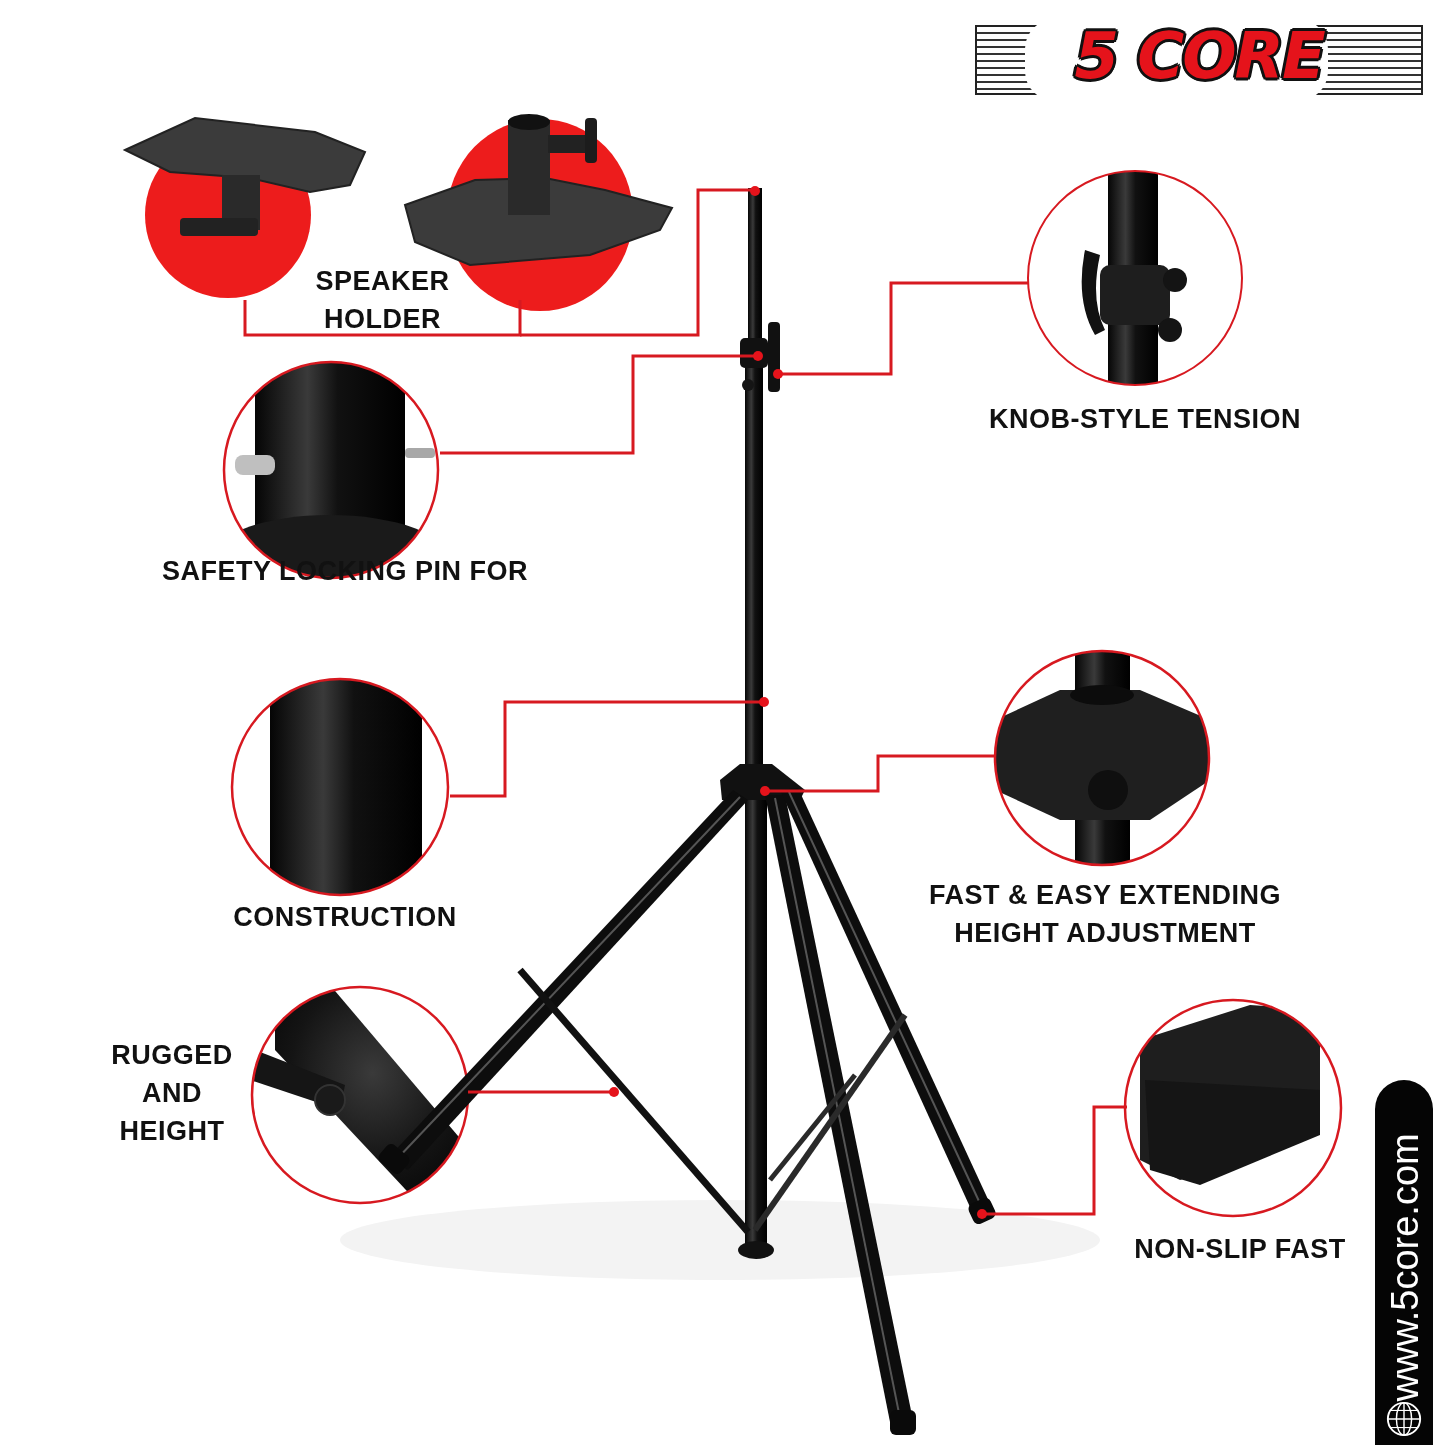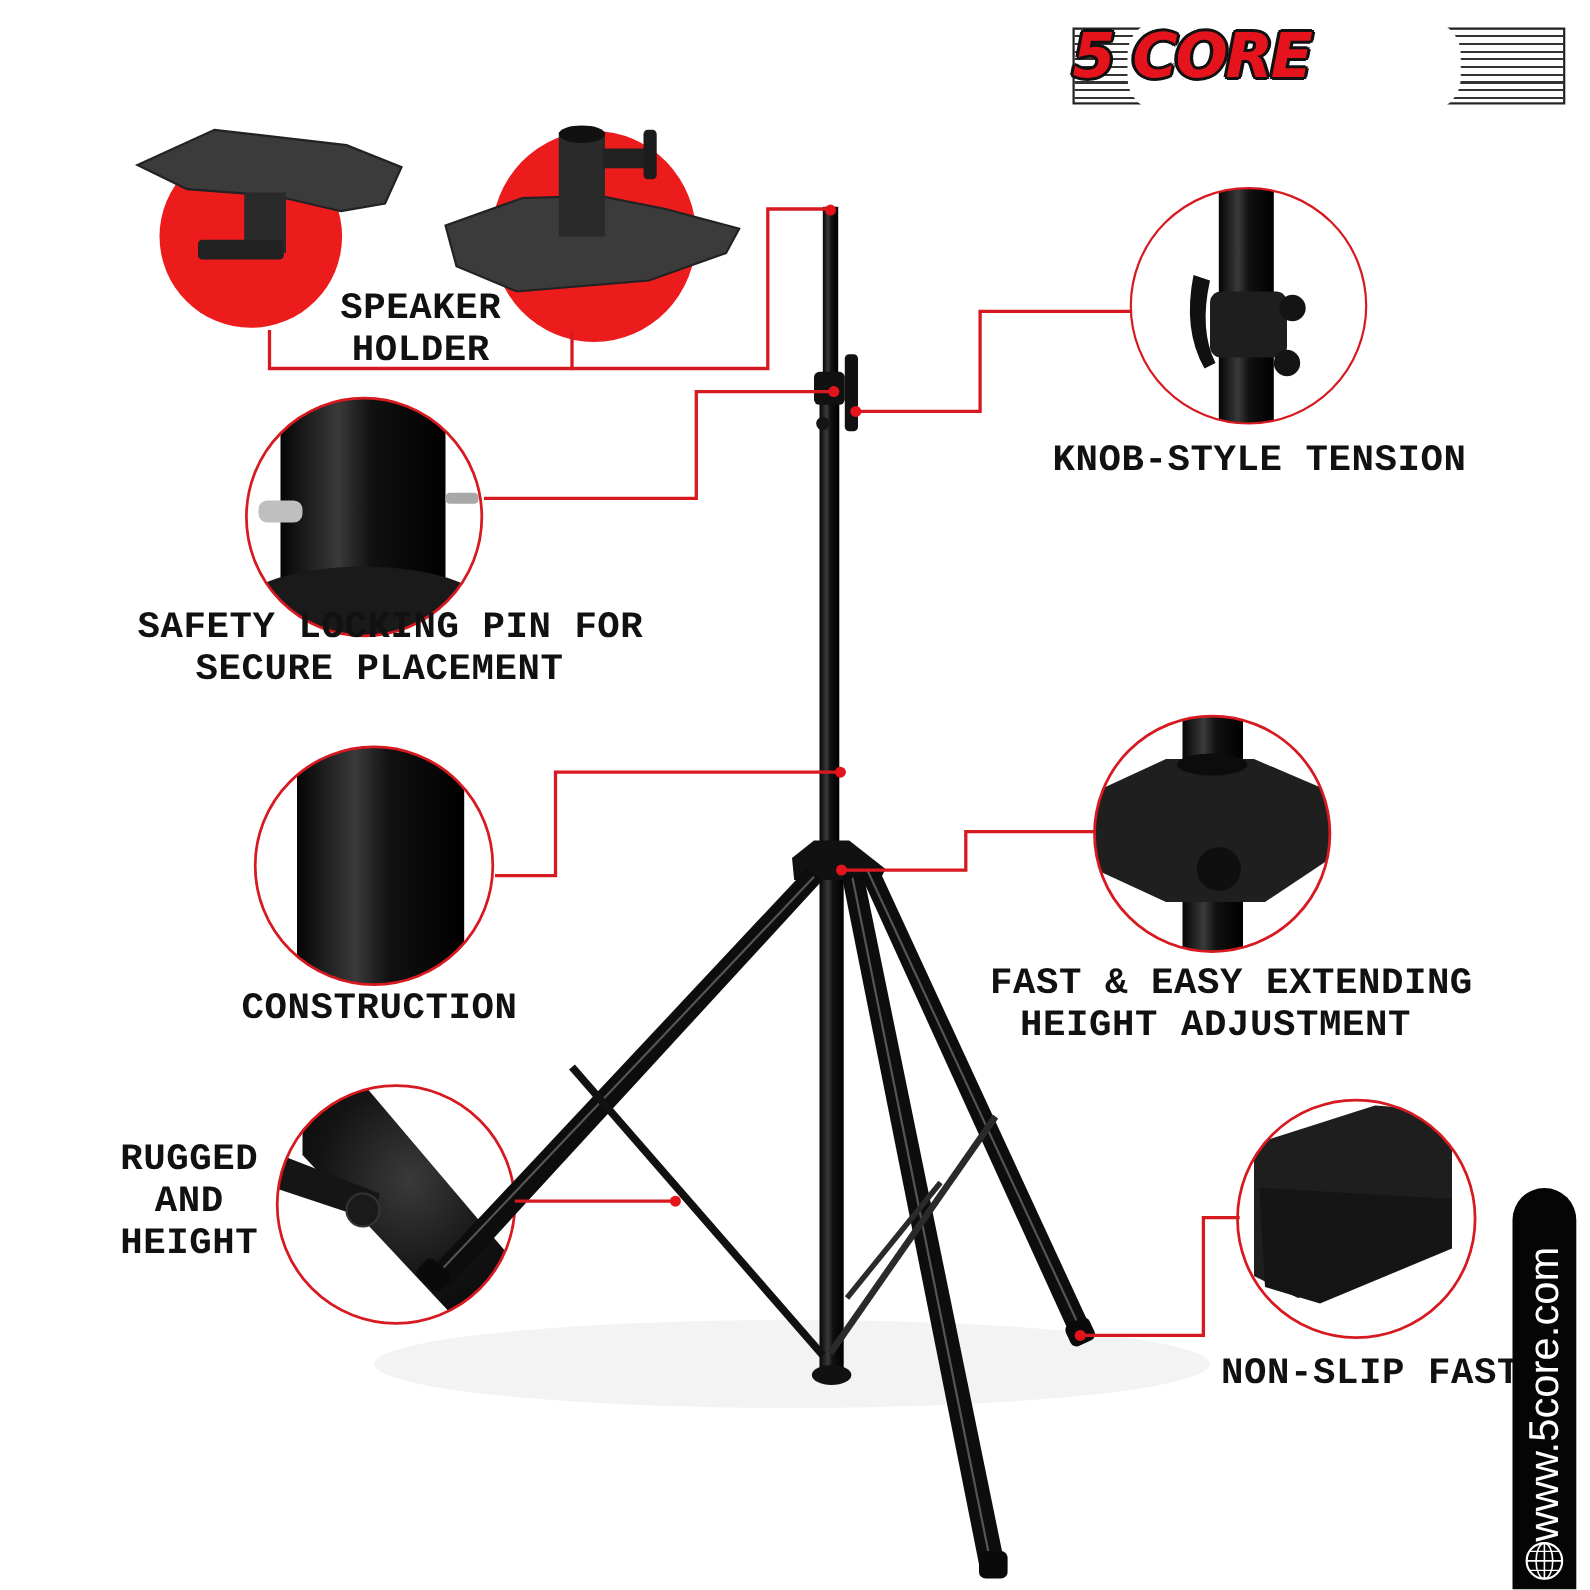--- a/index.html
+++ b/index.html
@@ -1,23 +1,23 @@
 <!DOCTYPE html>
 <html><head>
 <meta charset="utf-8">
 <style>
   html, body { margin:0; padding:0; background:#ffffff; }
   body { width:1445px; height:1445px; position:relative; overflow:hidden; font-family:"DejaVu Sans", sans-serif; }
   .abs { position:absolute; }
-  .label { position:absolute; color:#111; font-weight:bold; font-family:Liberation Mono, monospace; letter-spacing:0.5px; line-height:38px; font-size:34px; text-align:center; white-space:nowrap; }
+  .label { position:absolute; color:#111; font-weight:bold; font-family:Liberation Sans, sans-serif; letter-spacing:0.5px; line-height:38px; font-size:27px; text-align:center; white-space:nowrap; }
   .label.left { text-align:center; }
   .logo { position:absolute; left:975px; top:25px; width:448px; height:70px; }
   .logo-stripes { position:absolute; inset:0; border:2px solid #222;
      background: repeating-linear-gradient(to bottom, #fff 0px, #fff 5px, #333 5px, #333 7px); }
-  .logo-text { position:absolute; left:0; right:0; top:-6px; text-align:left; font-family:"DejaVu Sans", sans-serif; font-weight:bold; font-style:italic; font-size:56px; color:#e5131b; letter-spacing:-2px;
+  .logo-text { position:absolute; left:0; right:0; top:-6px; text-align:center; font-family:"DejaVu Sans", sans-serif; font-weight:bold; font-style:italic; font-size:64px; color:#e5131b; letter-spacing:-2px;
      text-shadow: -3px 0 #111, 3px 0 #111, 0 -3px #111, 0 3px #111, -2px -2px #111, 2px 2px #111, -2px 2px #111, 2px -2px #111; }
   .logo-bg { position:absolute; left:50px; right:95px; top:-6px; bottom:-6px; background:#fff; border-radius:30px; }
   .web-badge { position:absolute; left:1375px; top:1080px; width:58px; height:365px; background:#050505; border-radius:29px 29px 0 0; }
   .web-text { position:absolute; left:-130px; top:140px; width:320px; transform:rotate(-90deg); color:#fff; font-size:38px; font-family:"Liberation Sans", sans-serif; text-align:left; white-space:nowrap; }
   .globe { position:absolute; left:10px; top:320px; width:38px; height:38px; }
 </style>
 </head>
 <body>
 
 <div class="logo">
@@ -201,21 +201,20 @@
   <div>SPEAKER</div>
   <div>HOLDER</div>
 </div>
 
 <div class="label" style="left:930px;top:400px;width:430px;">
   <div>KNOB-STYLE TENSION</div>
 </div>
 
 <div class="label" style="left:125px;top:552px;width:440px;">
   <div>SAFETY LOCKING PIN FOR</div>
-  <div>SECURE PLACEMENT</div>
 </div>
 
 <div class="label" style="left:135px;top:898px;width:420px;">
   <div>CONSTRUCTION</div>
 </div>
 
 <div class="label" style="left:900px;top:876px;width:410px;">
   <div>FAST &amp; EASY EXTENDING</div>
   <div>HEIGHT ADJUSTMENT</div>
 </div>

